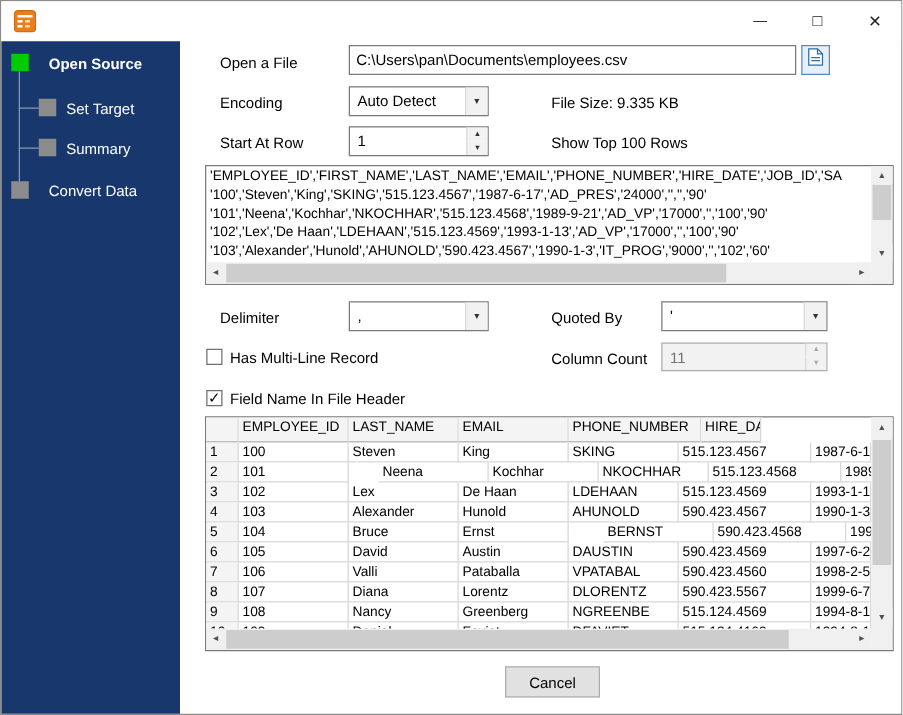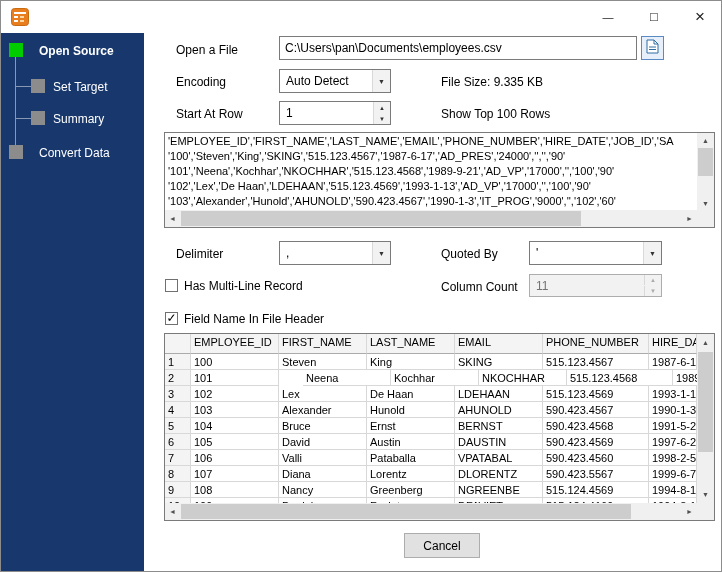--- a/index.html
+++ b/index.html
@@ -168,21 +168,20 @@
 
   <div class="checkbox" style="left:164px; top:311px;">
     <span>✓</span>
   </div>
   <div class="label" style="left:183px; top:311px;">Field Name In File Header</div>
 
   <div class="grid">
     <div class="grid-header">
         <div class="gcell ghead" style="width: 26px;"></div>
         <div class="gcell ghead" style="width: 88px;">EMPLOYEE_ID</div>
-        <div class="gcell ghead" style="width: 88px;">FIRST_NAME</div>
         <div class="gcell ghead" style="width: 88px;">LAST_NAME</div>
         <div class="gcell ghead" style="width: 88px;">EMAIL</div>
         <div class="gcell ghead" style="width: 106px;">PHONE_NUMBER</div>
         <div class="gcell ghead" style="width: 48px;">HIRE_DATE</div>
       </div>
     <div class="grid-body">
         <div class="grow">
           <div class="gcell gnum" style="width: 26px;">1</div>
           <div class="gcell" style="width: 88px;">100</div>
           <div class="gcell" style="width: 88px;">Steven</div>
@@ -216,21 +215,21 @@
           <div class="gcell" style="width: 88px;">Hunold</div>
           <div class="gcell" style="width: 88px;">AHUNOLD</div>
           <div class="gcell" style="width: 106px;">590.423.4567</div>
           <div class="gcell" style="width: 48px;">1990-1-3</div>
         </div>
         <div class="grow">
           <div class="gcell gnum" style="width: 26px;">5</div>
           <div class="gcell" style="width: 88px;">104</div>
           <div class="gcell" style="width: 88px;">Bruce</div>
           <div class="gcell" style="width: 88px;">Ernst</div>
-          <div class="gcell" style="width: 88px;">BERNST</div>
+          <div class="gcell" style="width: 88px; margin-left: 28px;">BERNST</div>
           <div class="gcell" style="width: 106px;">590.423.4568</div>
           <div class="gcell" style="width: 48px;">1991-5-21</div>
         </div>
         <div class="grow">
           <div class="gcell gnum" style="width: 26px;">6</div>
           <div class="gcell" style="width: 88px;">105</div>
           <div class="gcell" style="width: 88px;">David</div>
           <div class="gcell" style="width: 88px;">Austin</div>
           <div class="gcell" style="width: 88px;">DAUSTIN</div>
           <div class="gcell" style="width: 106px;">590.423.4569</div>

